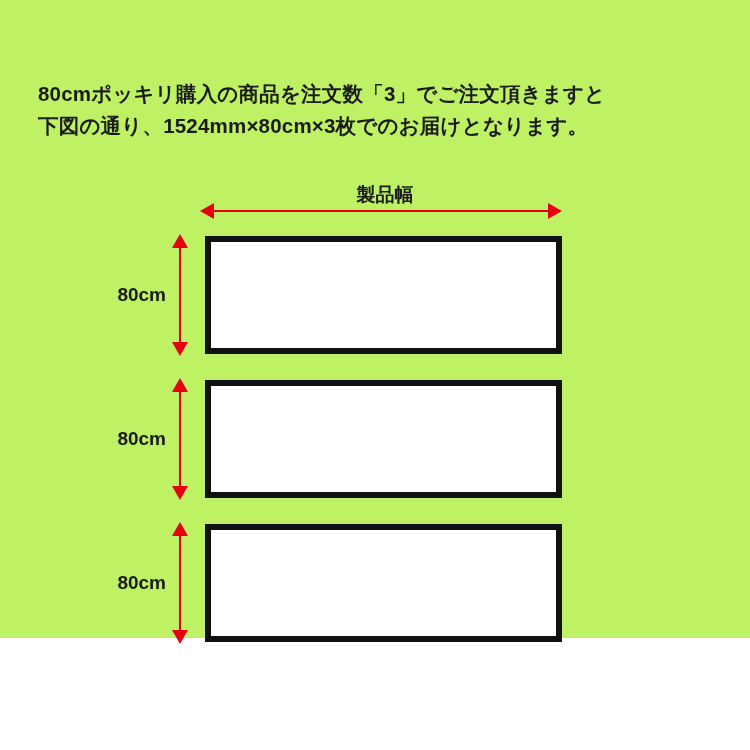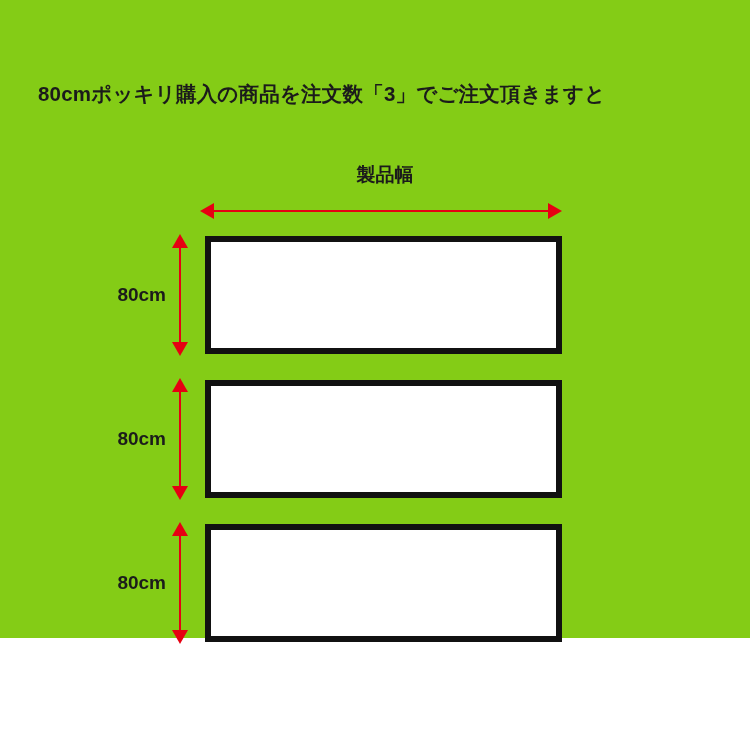--- a/index.html
+++ b/index.html
@@ -11,21 +11,21 @@
     width: 750px;
     height: 750px;
     overflow: hidden;
     font-family: "Liberation Sans", sans-serif;
     color: #1a1a1a;
   }
   #stage {
     position: relative;
     width: 750px;
     height: 638px;
-    background: #84cc16;
+    background: #bef264;
   }
 
   
   .heading {
     position: absolute;
     left: 38px;
     top: 78px;
     width: 680px;
     font-size: 20.5px;
     font-weight: 700;
@@ -35,21 +35,21 @@
   }
   .heading .line {
     display: block;
     white-space: nowrap;
   }
 
   
   .width-label {
     position: absolute;
     left: 305px;
-    top: 162px;
+    top: 182px;
     width: 160px;
     text-align: center;
     font-size: 19px;
     font-weight: 700;
     color: #1b1b1b;
   }
 
   .harrow {
     position: absolute;
     left: 200px;
@@ -144,20 +144,21 @@
   #height-label-2 { top: 428px; }
   #height-label-3 { top: 572px; }
 </style>
 </head>
 <body>
 
 <div id="stage">
 
   <div class="heading">
     <span class="line">80cmポッキリ購入の商品を注文数「3」でご注文頂きますと</span>
+    <span class="line">下図の通り、1524mm×80cm×3枚でのお届けとなります。</span>
   </div>
 
   <div class="width-label">製品幅</div>
 
   <div class="harrow">
     <span class="head left"></span>
     <span class="shaft"></span>
     <span class="head right"></span>
   </div>
 

